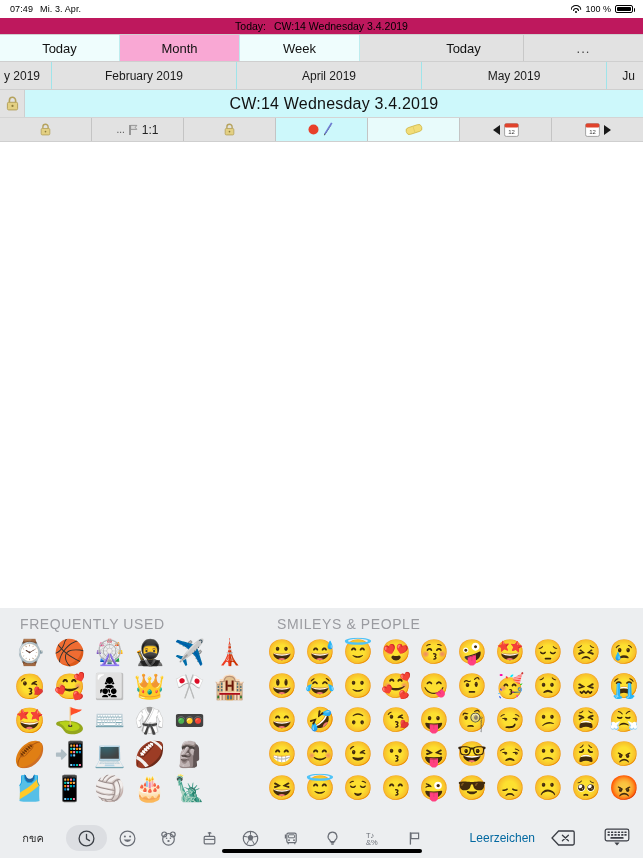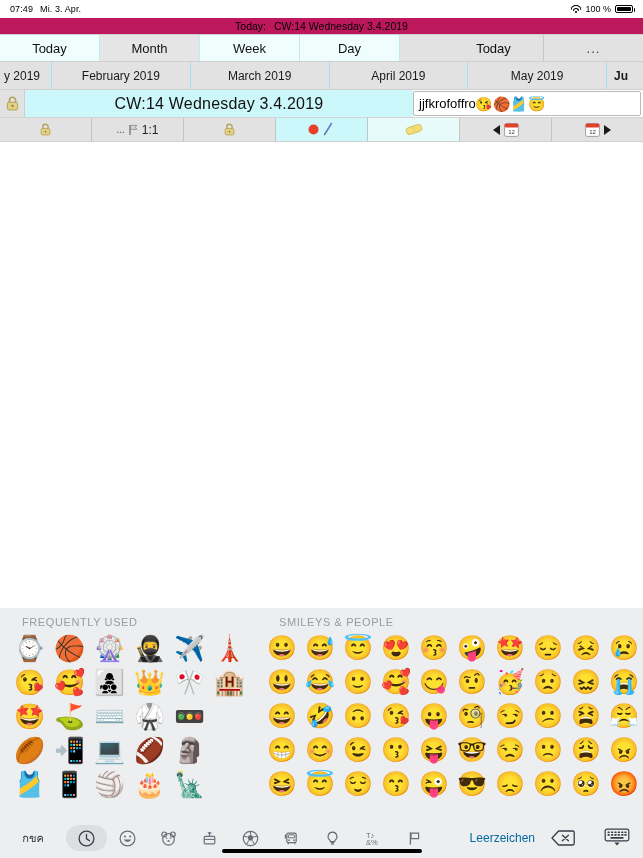--- a/index.html
+++ b/index.html
@@ -35,33 +35,33 @@
   }
   .todayline .lbl{ margin-right:8px; }
 
   
   .tabrow{ display:flex; height:28px; border-top:1px solid #cfcfcf; border-bottom:1px solid #cfcfcf;}
   .tab{
     flex:1 1 0; display:flex; align-items:center; justify-content:center;
     font-size:13px; color:#111; background:#effdfd;
     border-right:1px solid #bdecee;
   }
-  .tab.sel{ background:#e5e5e5; }
+  .tab.sel{ background:#f9a8d4; }
   .tab.plain{ background:#e2e2e2; border-right:1px solid #c8c8c8;padding-left:44px; }
   .tab.dots{ background:#e2e2e2; border-right:none; color:#444; letter-spacing:1px; }
 
   
   .monthrow{ display:flex; height:28px; background:#e2e2e2; border-bottom:1px solid #cfcfcf; }
   .mcell{
     flex:1 1 0; display:flex; align-items:center; justify-content:center;
     font-size:12px; color:#1a1a1a; border-right:1px solid #9fe4ea;
     background:#e2e2e2; overflow:hidden; white-space:nowrap;
   }
   .mcell.edge-l{ flex:0 0 52px; justify-content:flex-start; padding-left:4px;}
-  .mcell.edge-r{ flex:0 0 36px; justify-content:flex-start; padding-left:7px; border-right:none;font-weight:bold;}
+  .mcell.edge-r{ flex:0 0 36px; justify-content:center; padding-left:7px; border-right:none;}
 
   
   .cwrow{ display:flex; height:28px; background:#fff; align-items:stretch; border-bottom:1px solid #d4d4d4;}
   .lockcell{ flex:0 0 25px; display:flex; align-items:center; justify-content:center;
       background:#e2e2e2; border-right:1px solid #cfcfcf; font-size:13px; }
   .cwtitle{
     flex:1 1 auto; background:#cdf8fb; display:flex; align-items:center; justify-content:center;
     font-size:16px; color:#111; letter-spacing:.2px;
   }
   .cwinput{
@@ -84,21 +84,21 @@
   .tool .small{ font-size:10px; color:#555; }
 
   
   .canvas{ height:462px; background:#ffffff; }
 
   
   .kb{ position:absolute; left:0; bottom:0; width:643px; height:250px; background:#eceef0; }
   .kb-scroll{ height:210px; display:flex; overflow:hidden; }
   .kbsection{ padding:8px 0 0 0; }
   .kbsection .sectitle{
-    font-size:11px; color:#9a9ba0; letter-spacing:.6px; padding-left:22px; padding-bottom:3px;
+    font-size:14px; color:#9a9ba0; letter-spacing:.6px; padding-left:4px; padding-bottom:3px;margin-left:16px;
   }
   .egrid{ display:grid; grid-auto-flow:column; grid-template-rows:repeat(5,34px); }
   .egrid.freq{ grid-template-columns:repeat(6,40px); padding-left:10px;}
   .egrid.smiley{ grid-template-columns:repeat(10,38px); padding-left:6px;}
   .ecell{ display:flex; align-items:center; justify-content:center; font-size:25px; line-height:1; }
   .egrid.smiley .ecell{ font-size:24px; }
   .sep{ width:16px; }
 
   .kbbar{
     position:absolute; left:0; bottom:0; width:643px; height:40px;
@@ -151,40 +151,34 @@
   <div class="tabrow">
     <div class="tab">
         <span>Today</span>
       </div>
     <div class="tab sel">
         <span>Month</span>
       </div>
     <div class="tab">
         <span>Week</span>
       </div>
-    <div class="tab">
-        <span>Day</span>
-      </div>
     <div class="tab plain">
         <span>Today</span>
       </div>
     <div class="tab dots">
         <span>...</span>
       </div>
   </div>
 
   <div class="monthrow">
     <div class="mcell edge-l">
         <span>y 2019</span>
       </div>
     <div class="mcell">
         <span>February 2019</span>
-      </div>
-    <div class="mcell">
-        <span>March 2019</span>
       </div>
     <div class="mcell">
         <span>April 2019</span>
       </div>
     <div class="mcell">
         <span>May 2019</span>
       </div>
     <div class="mcell edge-r">
         <span>Ju</span>
       </div>
@@ -193,24 +187,20 @@
   <div class="cwrow">
     <div class="lockcell">
       <svg width="13" height="15" viewBox="0 0 13 15" aria-hidden="true">
         <path d="M3.4 6.5V4.4a3.1 3.1 0 1 1 6.2 0v2.1" fill="none" stroke="#b5a25c" stroke-width="1.6"></path>
         <rect x="1.4" y="6.3" width="10.2" height="7.6" rx="1.3" fill="#e3d083" stroke="#b5a25c" stroke-width="1"></rect>
         <circle cx="6.5" cy="9.9" r="1.1" fill="#8c7b3c"></circle>
       </svg>
     </div>
     <div class="cwtitle">
       <span>CW:14 Wednesday 3.4.2019</span>
-    </div>
-    <div class="cwinput">
-      <span>jjfkrofoffro</span>
-        <span class="emo">😘🏀🎽😇</span>
     </div>
   </div>
 
   <div class="toolrow">
     <div class="tool">
       <span>
         <svg width="11" height="13" viewBox="0 0 13 15">
             <path d="M3.4 6.5V4.4a3.1 3.1 0 1 1 6.2 0v2.1" fill="none" stroke="#b5a25c" stroke-width="1.6"></path>
             <rect x="1.4" y="6.3" width="10.2" height="7.6" rx="1.3" fill="#e3d083" stroke="#b5a25c" stroke-width="1"></rect>
             <circle cx="6.5" cy="9.9" r="1" fill="#8c7b3c"></circle>

